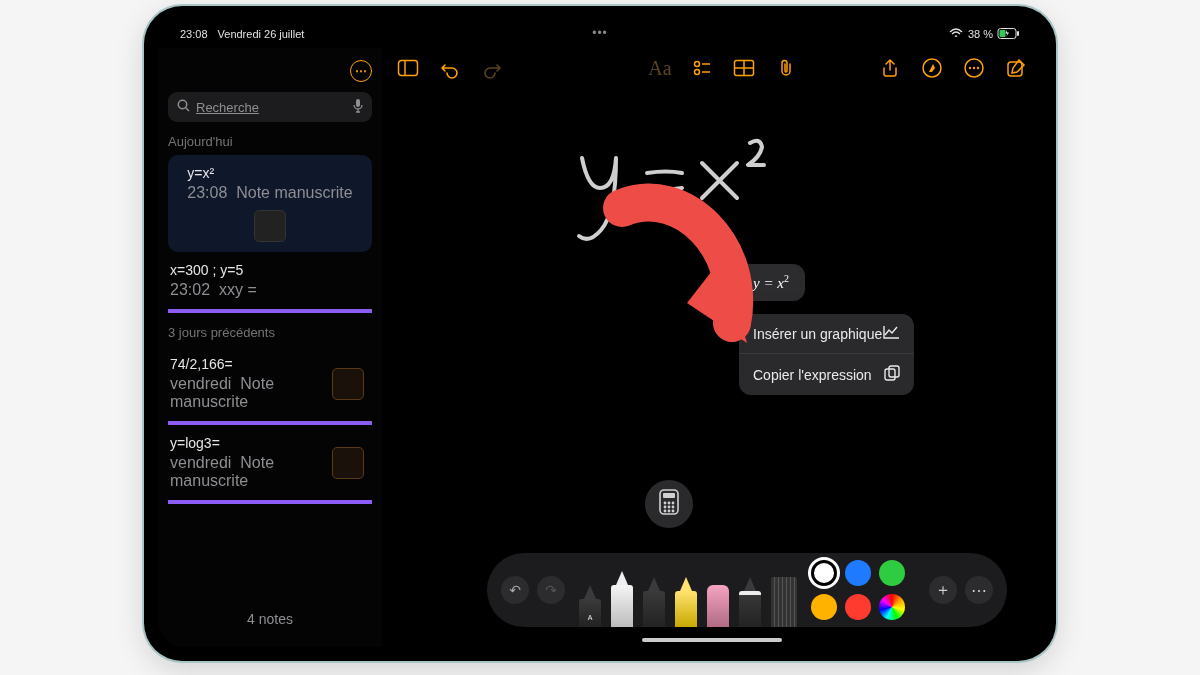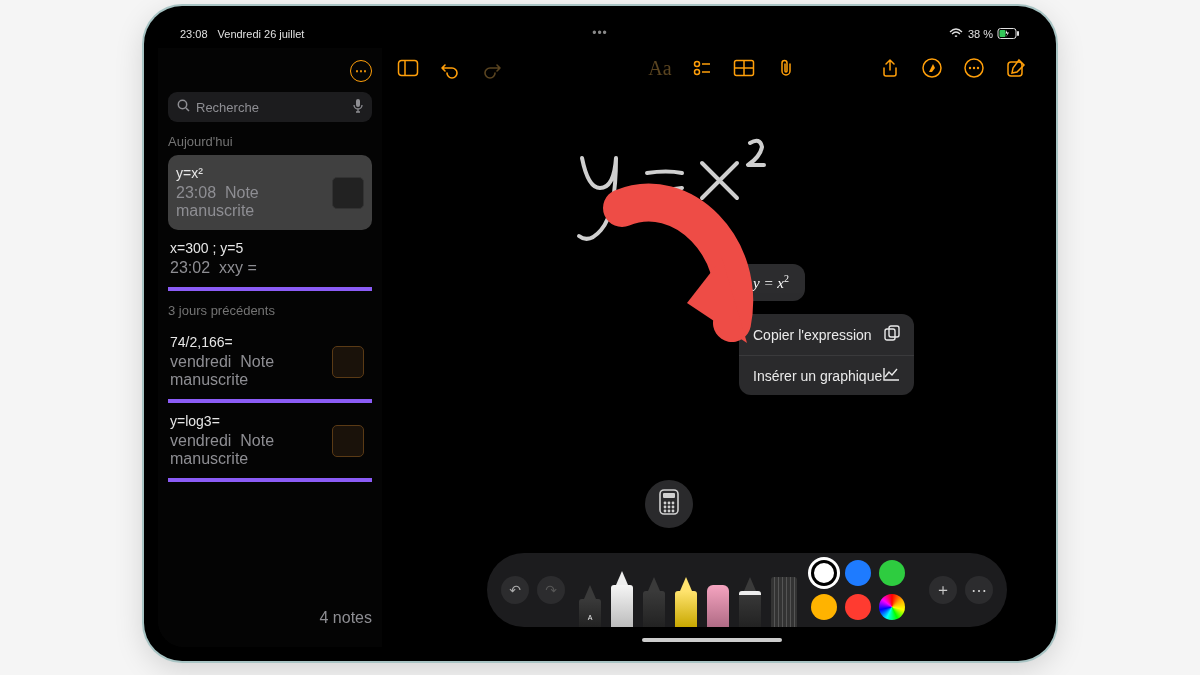--- a/index.html
+++ b/index.html
@@ -63,52 +63,53 @@
   .sidebar-top { display:flex; align-items:center; height:30px; position:relative; z-index:1; }
   .ellipsis-circle {
     margin-left:auto; width:22px; height:22px;
     border:1.5px solid #ff9f0a; border-radius:50%;
     display:flex; align-items:center; justify-content:center;
     color:#ff9f0a; font-size:12px; font-weight:700;
   }
   .search {
     margin-top:6px; background:#1c1c1e; border-radius:9px;
     height:30px; display:flex; align-items:center; padding:0 9px;
-    font-size:13px; color:#8e8e93; gap:6px; position:relative; z-index:1;
+    font-size:13px; color:#8e8e93; gap:6px; position:relative; z-index:1;text-decoration:underline;
   }
   .search span.ph { flex:1; }
   .mic { color:#8e8e93; }
 
   .section-header {
     margin-top:12px; margin-bottom:6px;
     font-size:13px; color:#747474;
     position:relative; z-index:1;
   }
   .note-row {
     padding:10px 8px 10px 2px;
     border-bottom:4px solid #8b5cf6;
     display:flex; align-items:center; gap:8px;
     position:relative; z-index:1;
   }
   .note-row.selected {
-    background:#404040; border-radius:10px; border-bottom:none;
+    background:#0f172a; border-radius:10px; border-bottom:none;
     padding:10px 8px;
+    flex-direction:column;
   }
   .note-info { flex:1; min-width:0; }
   .note-title { color:#e6e6e6; font-size:14px; margin-bottom:3px; white-space:nowrap; overflow:hidden; text-overflow:ellipsis;}
   .note-sub { color:#8e8e93; font-size:16px; }
   .note-thumb {
     width:32px; height:32px; border-radius:5px; background:#222;
     border:1px solid #333;
   }
   .thumb-orange { background:#1a120a; border-color:#5a3a15; }
 
   .notes-count {
-    margin-top:auto; text-align:right;
-    font-size:16px; color:#8e8e93; padding:8px 0;
+    margin-top:auto; text-align:center;
+    font-size:14px; color:#8e8e93; padding:8px 0;
     position:relative; z-index:1;
   }
 
   
   .main {
     flex:1; position:relative; background:#000;
   }
 
   .toolbar {
     height:40px; display:flex; align-items:center;
@@ -423,34 +424,34 @@
             </g>
           </svg>
         </div>
 
         <div class="expr-chip">
           <span>y</span>&nbsp;=&nbsp;<span>x</span><sup>2</sup>
         </div>
 
         <div class="ctx-menu">
           <div class="ctx-item">
+            <span>Insérer un graphique</span>
+            <span>
+              <svg width="17" height="14">
+                  <path d="M1 1v12h15" stroke="#eaeaea" stroke-width="1.4" fill="none"></path>
+                  <path d="M2 10l4-5 3 3 5-6" stroke="#eaeaea" stroke-width="1.4" fill="none"></path>
+                </svg>
+            </span>
+          </div>
+          <div class="ctx-item">
             <span>Copier l'expression</span>
             <span>
               <svg width="16" height="16">
                   <rect x="1" y="4" width="10" height="11" rx="2" stroke="#eaeaea" stroke-width="1.4" fill="none"></rect>
                   <rect x="5" y="1" width="10" height="11" rx="2" stroke="#eaeaea" stroke-width="1.4" fill="none"></rect>
-                </svg>
-            </span>
-          </div>
-          <div class="ctx-item">
-            <span>Insérer un graphique</span>
-            <span>
-              <svg width="17" height="14">
-                  <path d="M1 1v12h15" stroke="#eaeaea" stroke-width="1.4" fill="none"></path>
-                  <path d="M2 10l4-5 3 3 5-6" stroke="#eaeaea" stroke-width="1.4" fill="none"></path>
                 </svg>
             </span>
           </div>
         </div>
 
         <div class="arrow-overlay">
           <svg width="200" height="200">
             <path d="M35 15 C 95 -10, 160 55, 145 130" stroke="#ee4c46" stroke-width="38" fill="none" stroke-linecap="round"></path>
             <path d="M100 110 L160 150 L135 65 Z" fill="#ee4c46"></path>
           </svg>

